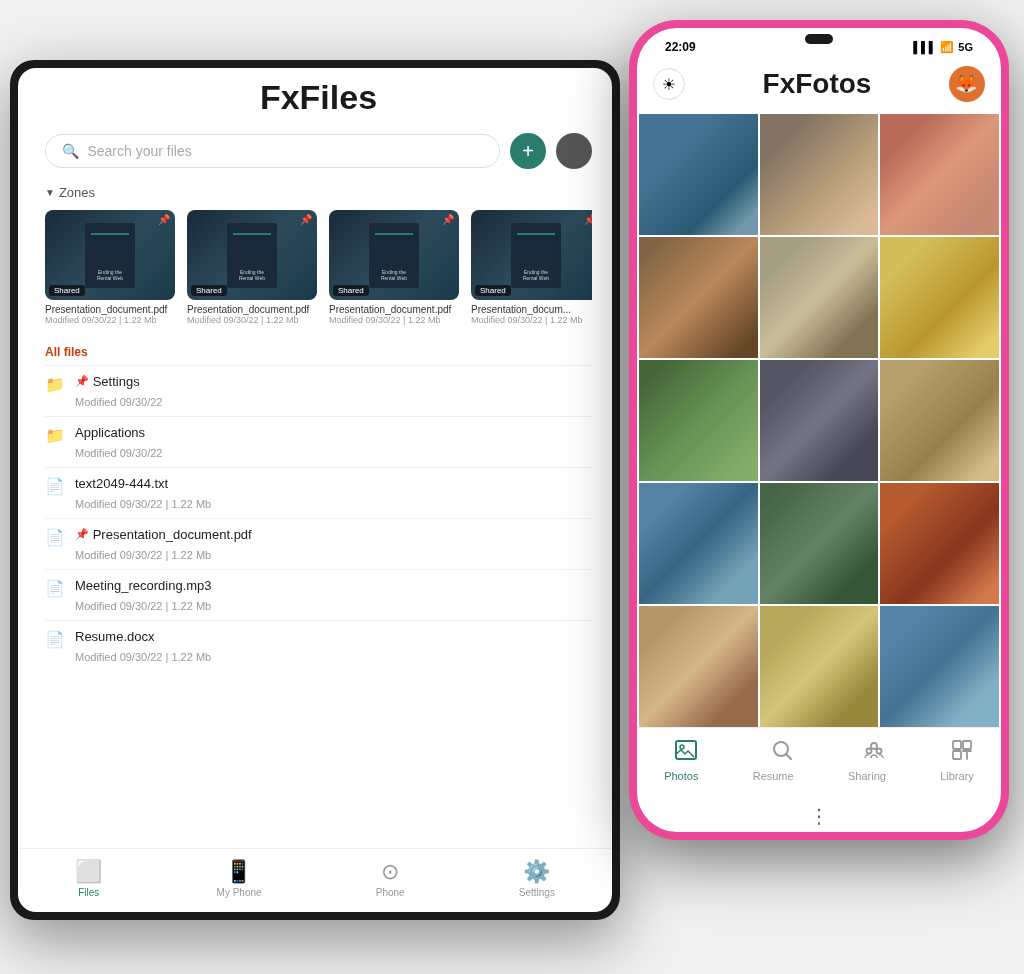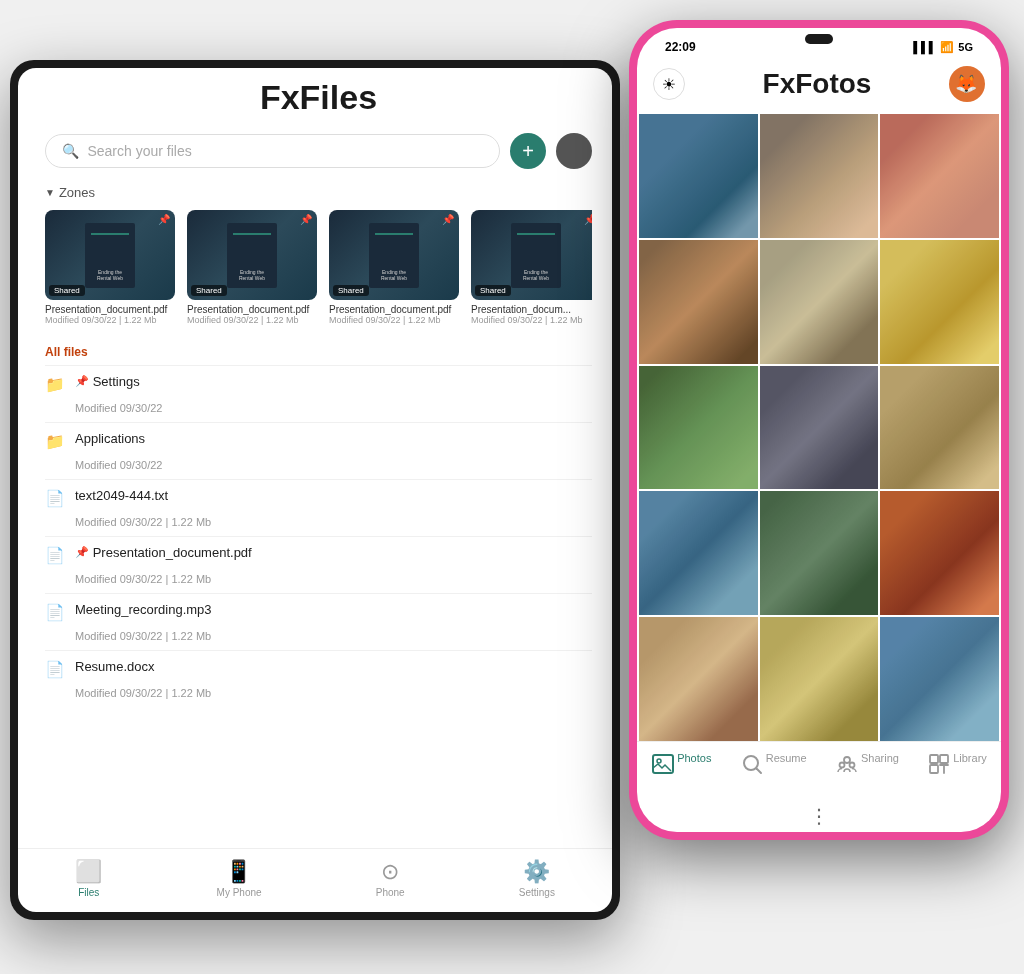--- a/index.html
+++ b/index.html
@@ -238,21 +238,21 @@
     .file-name {
       font-size: 13px;
       color: #222;
       display: flex;
       align-items: center;
       gap: 4px;
     }
     .file-meta {
       font-size: 11px;
       color: #999;
-      margin-top: 13px;
+      margin-top: 7px;
     }
 
     
     .tablet-bottom-nav {
       display: flex;
       justify-content: space-around;
       align-items: center;
       padding: 10px 0 14px;
       border-top: 1px solid #eee;
     }
@@ -391,21 +391,22 @@
 
     .phone-bottom-nav {
       display: flex;
       justify-content: space-around;
       align-items: center;
       padding: 10px 0 20px;
       border-top: 1px solid #eee;
     }
     .phone-tab {
       display: flex;
-      align-items: flex-start;
+      flex-direction: column;
+      align-items: flex-end;
       gap: 2px;
       cursor: pointer;
     }
     .phone-tab-icon {
       font-size: 22px;
       color: #999;
     }
     .phone-tab-icon.active { color: #2a7d6e; }
     .phone-tab-label {
       font-size: 11px;

